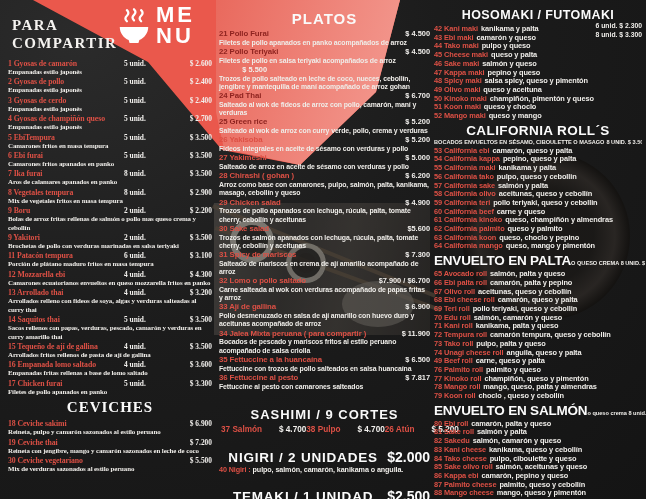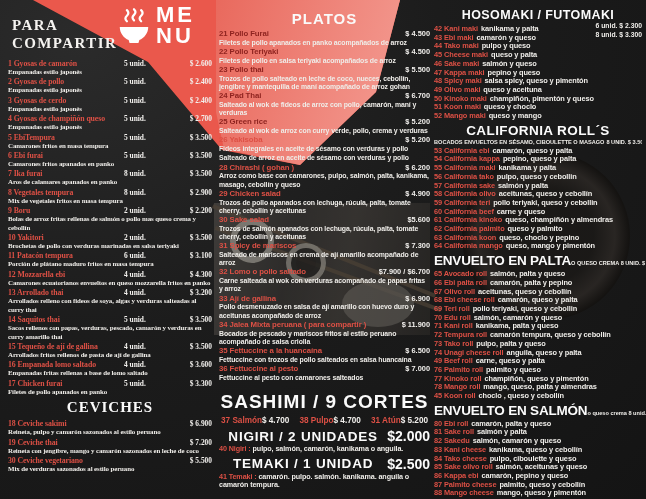--- a/index.html
+++ b/index.html
@@ -68,22 +68,22 @@
   .roll .rt { color:#dd5045; }
   .roll .rd { margin-left:3px; }
   
   .hoso-wrap { position:relative; }
   .hoso-notes { position:absolute; right:0; top:13px; text-align:right; font-size:6.8px; line-height:9px; color:#f0eeea; z-index:7; }
   
   .cal-sub { display:flex; justify-content:space-between; gap:2px; font-size:5.6px; color:#efede9; margin:0 0 2px; white-space:nowrap; overflow:hidden; }
   
   .sash-row { display:flex; justify-content:space-between; font-size:8.2px; line-height:10px; margin:1px 2px 2px; white-space:nowrap; }
   .sash .st { color:#dd5045; }
-  .sash .sp { color:#f2f0ed; margin-left:0; }
-  .h-flex { display:flex; align-items:center; margin:2px 0 1px; }
+  .sash .sp { color:#f2f0ed; margin-left:17px; }
+  .h-flex { display:flex; align-items:flex-end; margin:14px 0 1px; }
   .h-flex .ttl { flex:1; text-align:center; font-size:13.5px; letter-spacing:.8px; color:#fbfbfb; }
   .h-flex .pr { font-size:14px; color:#fbfbfb; }
   .single { font-size:7.2px; color:#efede9; line-height:8.6px; letter-spacing:-.1px; margin-bottom:1px; }
   .single .lead { color:#dd5045; }
 </style>
 </head>
 <body>
 
 <div class="page">
 
@@ -192,21 +192,21 @@
     <div class="irow">
       <span class="t">9 Boru</span>
       <span class="qty">2 unid.</span>
       <span class="price">$ 2.200</span>
     </div>
     <div class="desc">Bolas de arroz fritas rellenas de salmón o pollo mas queso crema y cebollín</div>
   </div>
 
   <div class="item">
     <div class="irow">
-      <span class="t">10 Yakitori</span>
+      <span class="t">9 Yakitori</span>
       <span class="qty">2 unid.</span>
       <span class="price">$ 3.500</span>
     </div>
     <div class="desc">Brochetas de pollo con verduras marinadas en salsa teriyaki</div>
   </div>
 
   <div class="item">
     <div class="irow">
       <span class="t">11 Patacón tempura</span>
       <span class="qty">6 unid.</span>
@@ -316,21 +316,20 @@
     <div class="irow">
       <span class="t">22 Pollo Teriyaki</span>
 
       <span class="price">$ 4.500</span>
     </div>
     <div class="desc">Filetes de pollo en salsa teriyaki acompañados de arroz</div>
   </div>
 
   <div class="item">
     <div class="irow">
-      <span class="t">23 Pollo thai</span>
 
       <span class="price">$ 5.500</span>
     </div>
     <div class="desc">Trozos de pollo salteado en leche de coco, nueces, cebollín, jengibre y mantequilla de maní acompañado de arroz gohan</div>
   </div>
 
   <div class="item">
     <div class="irow">
       <span class="t">24 Pad Thai</span>
 
@@ -351,20 +350,25 @@
   <div class="item">
     <div class="irow">
       <span class="t">26 Yakisoba</span>
 
       <span class="price">$ 5.200</span>
     </div>
     <div class="desc">Fideos integrales en aceite de sésamo con verduras y pollo</div>
   </div>
 
   <div class="item">
+    <div class="irow">
+      <span class="t">27 Yakimeshi</span>
+
+      <span class="price">$ 5.000</span>
+    </div>
     <div class="desc">Salteado de arroz en aceite de sésamo con verduras y pollo</div>
   </div>
 
   <div class="item">
     <div class="irow">
       <span class="t">28 Chirashi ( gohan )</span>
 
       <span class="price">$ 6.200</span>
     </div>
     <div class="desc">Arroz como base con camarones, pulpo, salmón, palta, kanikama, masago, cebollín y queso</div>
@@ -430,33 +434,33 @@
 
       <span class="price">$ 6.500</span>
     </div>
     <div class="desc">Fettuccine con trozos de pollo salteados en salsa huancaína</div>
   </div>
 
   <div class="item">
     <div class="irow">
       <span class="t">36 Fettuccine al pesto</span>
 
-      <span class="price">$ 7.000</span>
+      <span class="price">$ 7.817</span>
     </div>
     <div class="desc">Fettuccine al pesto con camarones salteados</div>
   </div>
 </div>
 
-    <div class="h-center" style="font-size:19px;margin-top:9px">SASHIMI / 9 CORTES</div>
+    <div class="h-center" style="font-size:13px;margin-top:16px">SASHIMI / 9 CORTES</div>
     <div class="sash-row">
   <span class="sash"><span class="st">37 Salmón</span><span class="sp">$ 4.700</span></span>
 
   <span class="sash"><span class="st">38 Pulpo</span><span class="sp">$ 4.700</span></span>
 
-  <span class="sash"><span class="st">31 Atún</span><span class="sp">$ 5.200</span></span>
+  <span class="sash"><span class="st">26 Atún</span><span class="sp">$ 5.200</span></span>
 </div>
 
     <div class="h-flex">
       <span class="ttl">NIGIRI / 2 UNIDADES</span>
       <span class="pr">$2.000</span>
     </div>
     <div class="single">
       <span class="lead">40 Nigiri :</span>
       <span>pulpo, salmón, camarón, kanikama o anguila.</span>
     </div>
@@ -560,21 +564,21 @@
   <div class="roll"><span class="rt">74 Unagi cheese roll</span><span class="rd">anguila, queso y palta</span></div>
 
   <div class="roll"><span class="rt">49 Beef roll</span><span class="rd">carne, queso y palta</span></div>
 
   <div class="roll"><span class="rt">76 Palmito roll</span><span class="rd">palmito y queso</span></div>
 
   <div class="roll"><span class="rt">77 Kinoko roll</span><span class="rd">champiñón, queso y pimentón</span></div>
 
   <div class="roll"><span class="rt">78 Mango roll</span><span class="rd">mango, queso, palta y almendras</span></div>
 
-  <div class="roll"><span class="rt">45 Koon roll</span><span class="rd">choclo , queso y cebollín</span></div>
+  <div class="roll"><span class="rt">79 Koon roll</span><span class="rd">choclo , queso y cebollín</span></div>
 </div>
 
     <div class="h-env">
       <span class="big">ENVUELTO EN SALMÓN</span>
       <span class="note">o queso crema   8 unid. $ 4.400</span>
     </div>
     <div>
   <div class="roll"><span class="rt">80 Ebi roll</span><span class="rd">camarón, palta y queso</span></div>
 
   <div class="roll"><span class="rt">81 Sake roll</span><span class="rd">salmón y palta</span></div>

